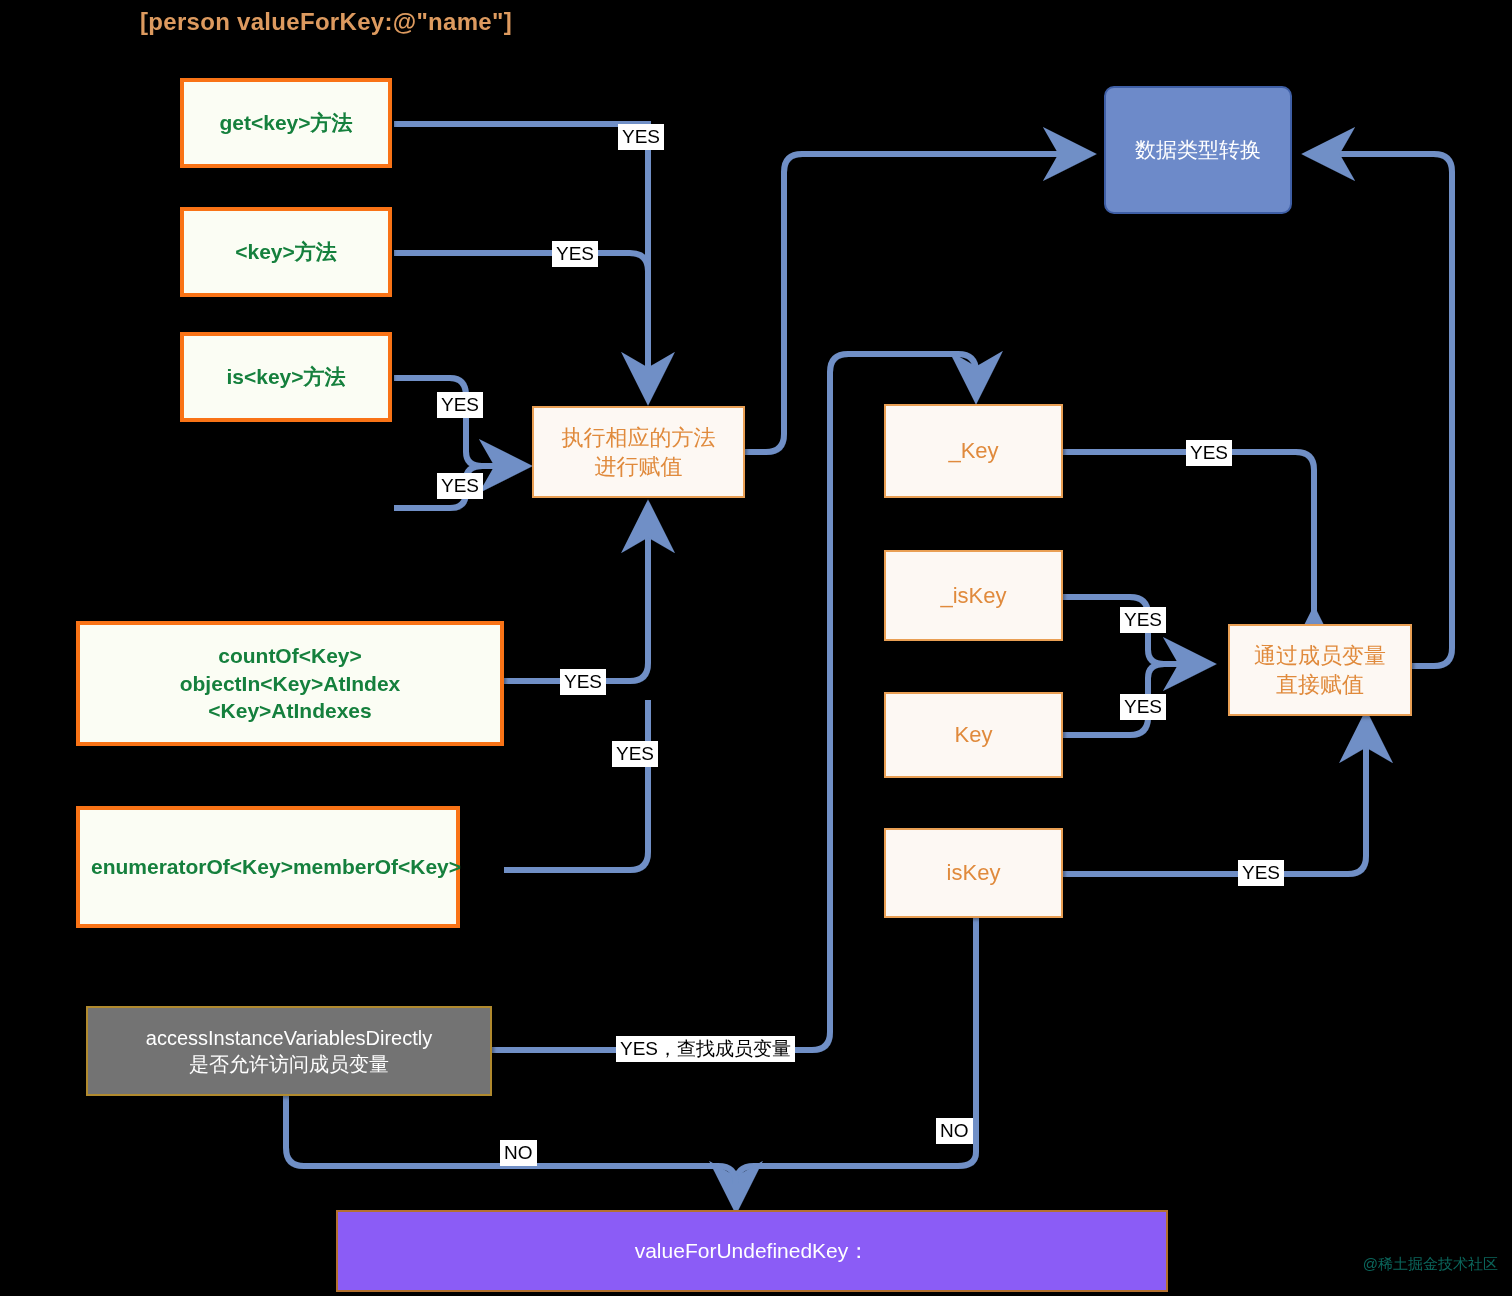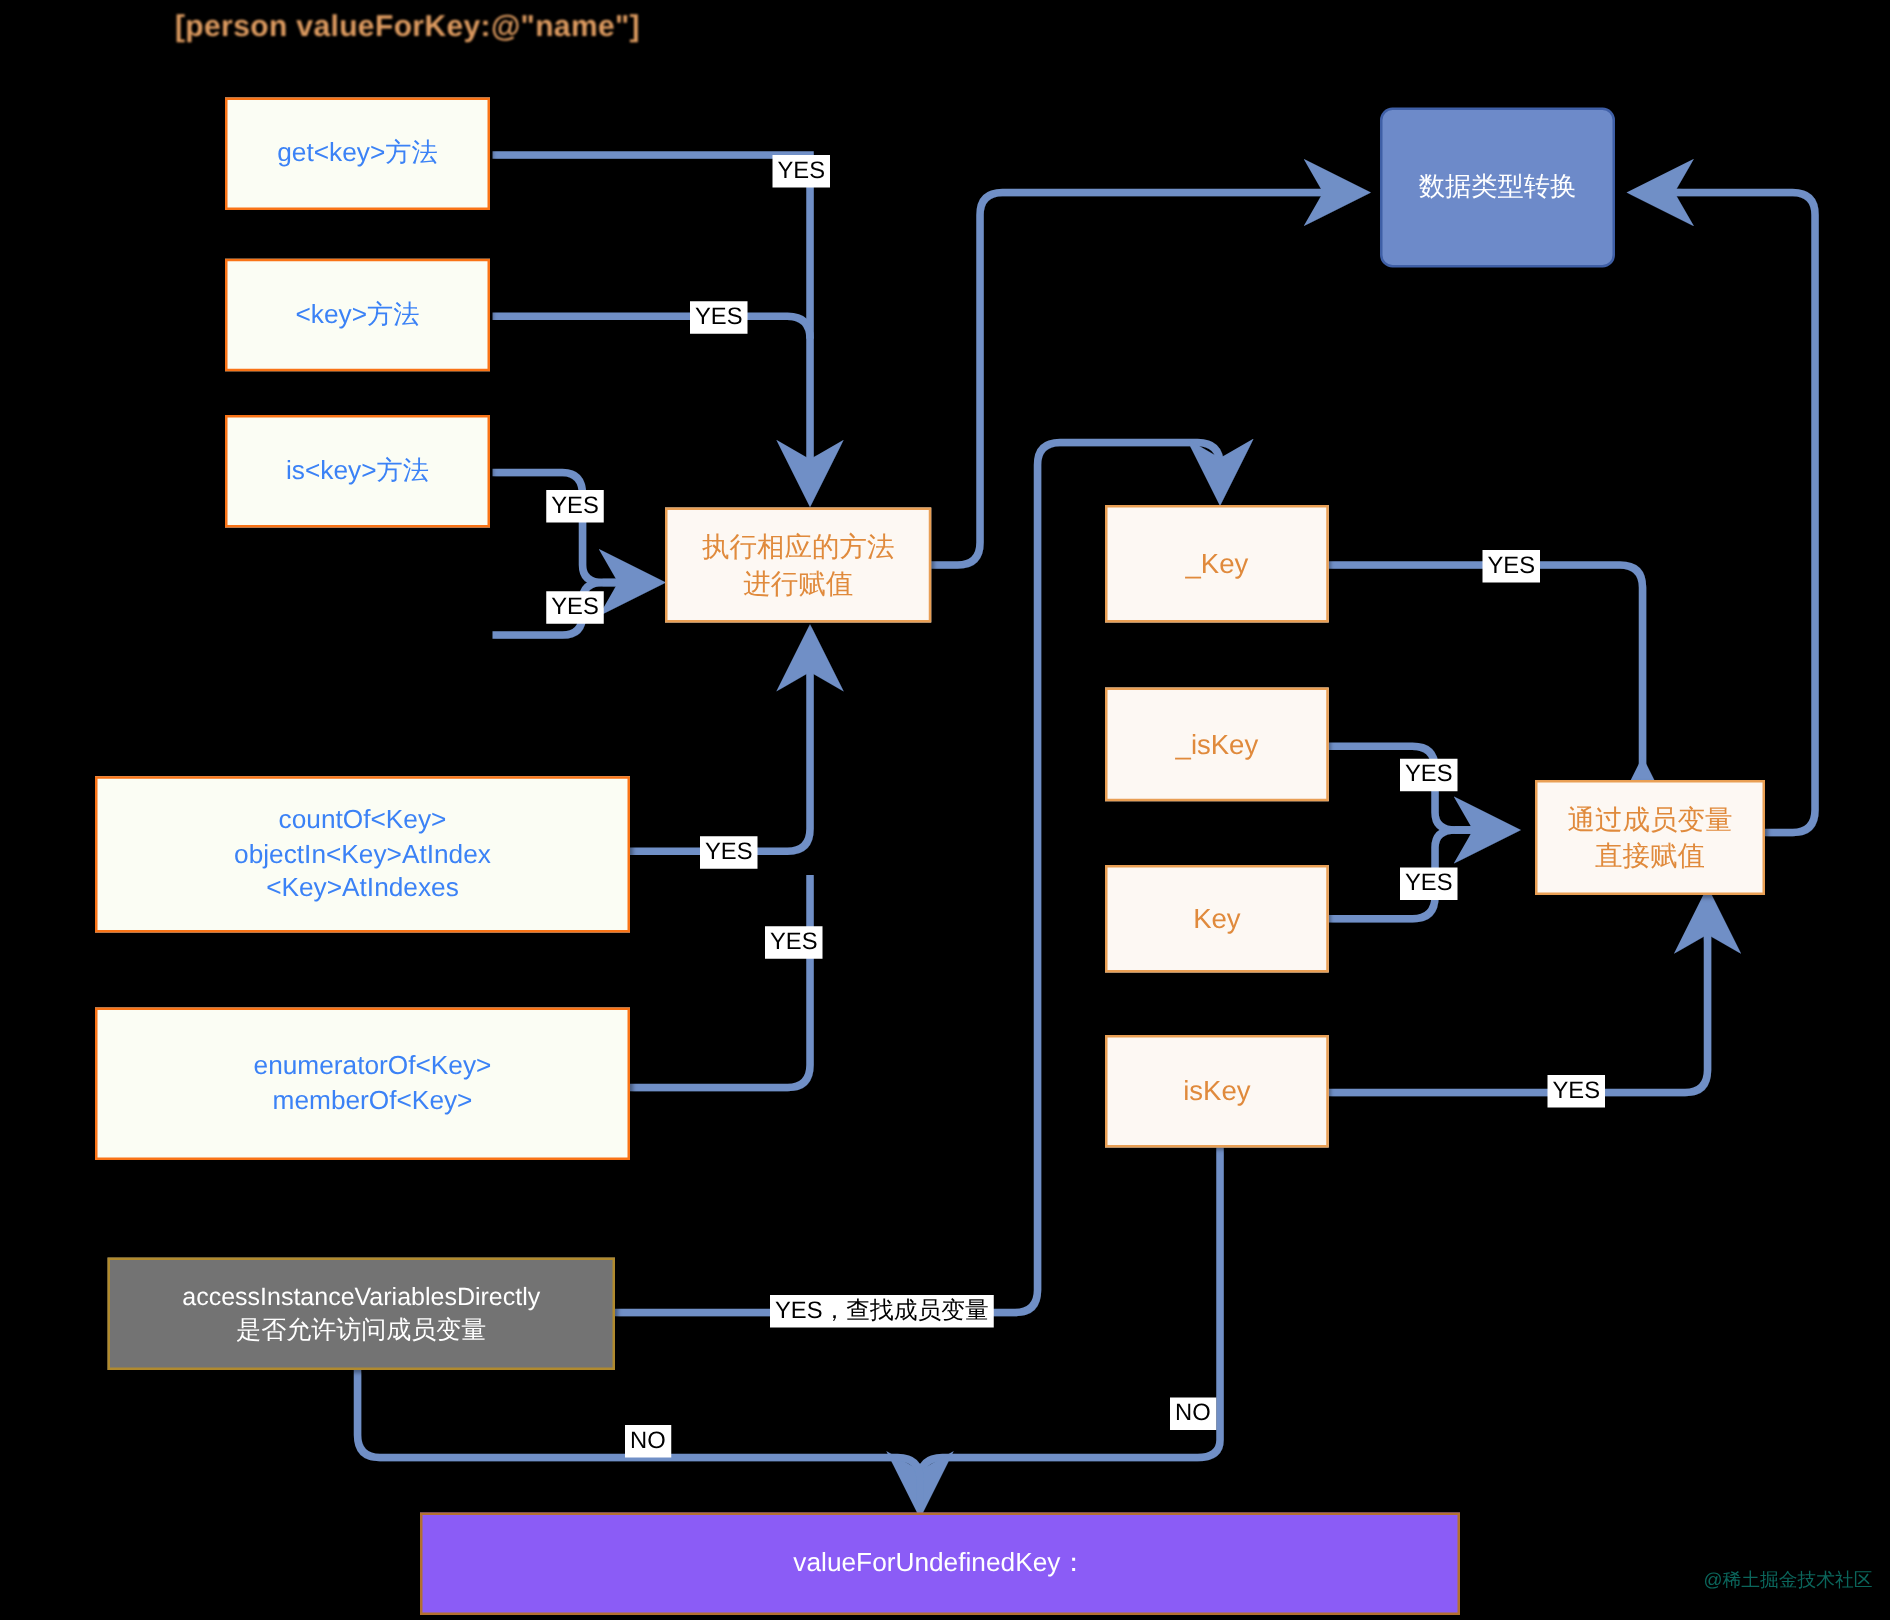--- a/index.html
+++ b/index.html
@@ -9,22 +9,22 @@
     overflow:hidden;position:relative;
   }
   #stage{position:absolute;inset:0;width:1512px;height:1296px;}
   svg.layer{position:absolute;left:0;top:0;width:1512px;height:1296px;}
 
   .node{position:absolute;box-sizing:border-box;display:flex;
         align-items:center;justify-content:center;text-align:center;
         line-height:1.32;}
 
   
-  .n-green{background:#fbfdf4;border:2px solid #f97316;color:#3b82f6;
-           font-size:21px;box-shadow:2px 2px 3px rgba(0,0,0,.35);}
+  .n-green{background:#fbfdf4;border:4px solid #f97316;color:#15803d;
+           font-size:21px;box-shadow:2px 2px 3px rgba(0,0,0,.35);font-weight:bold;}
   .n-green.multi{font-size:21px;}
 
   
   .n-gold{background:#737373;border:2px solid #b08a2e;color:#ffffff;
           font-size:20px;box-shadow:2px 2px 3px rgba(0,0,0,.35);}
 
   
   .n-orange{background:#fdf8f3;border:2px solid #e99f54;color:#e08a3c;
             font-size:22px;box-shadow:2px 2px 3px rgba(0,0,0,.35);}
 
@@ -134,21 +134,21 @@
     <span>is&lt;key&gt;方法</span>
   </div>
 
 
   <div class="node n-green multi" style="left:76px;top:621px;width:428px;height:125px;flex-direction:column;">
     <span>countOf&lt;Key&gt;</span>
     <span>objectIn&lt;Key&gt;AtIndex</span>
     <span>&lt;Key&gt;AtIndexes</span>
   </div>
 
-  <div class="node n-green multi" style="left:76px;top:806px;width:428px;height:122px;flex-direction:column;padding-left:16px;">
+  <div class="node n-green multi" style="left:76px;top:806px;width:384px;height:122px;flex-direction:row;padding-left:16px;">
     <span>enumeratorOf&lt;Key&gt;</span>
     <span>memberOf&lt;Key&gt;</span>
   </div>
 
   <div class="node n-gold" style="left:86px;top:1006px;width:406px;height:90px;flex-direction:column;">
     <span>accessInstanceVariablesDirectly</span>
     <span>是否允许访问成员变量</span>
   </div>
 
   <div class="node n-orange" style="left:532px;top:406px;width:213px;height:92px;flex-direction:column;">

